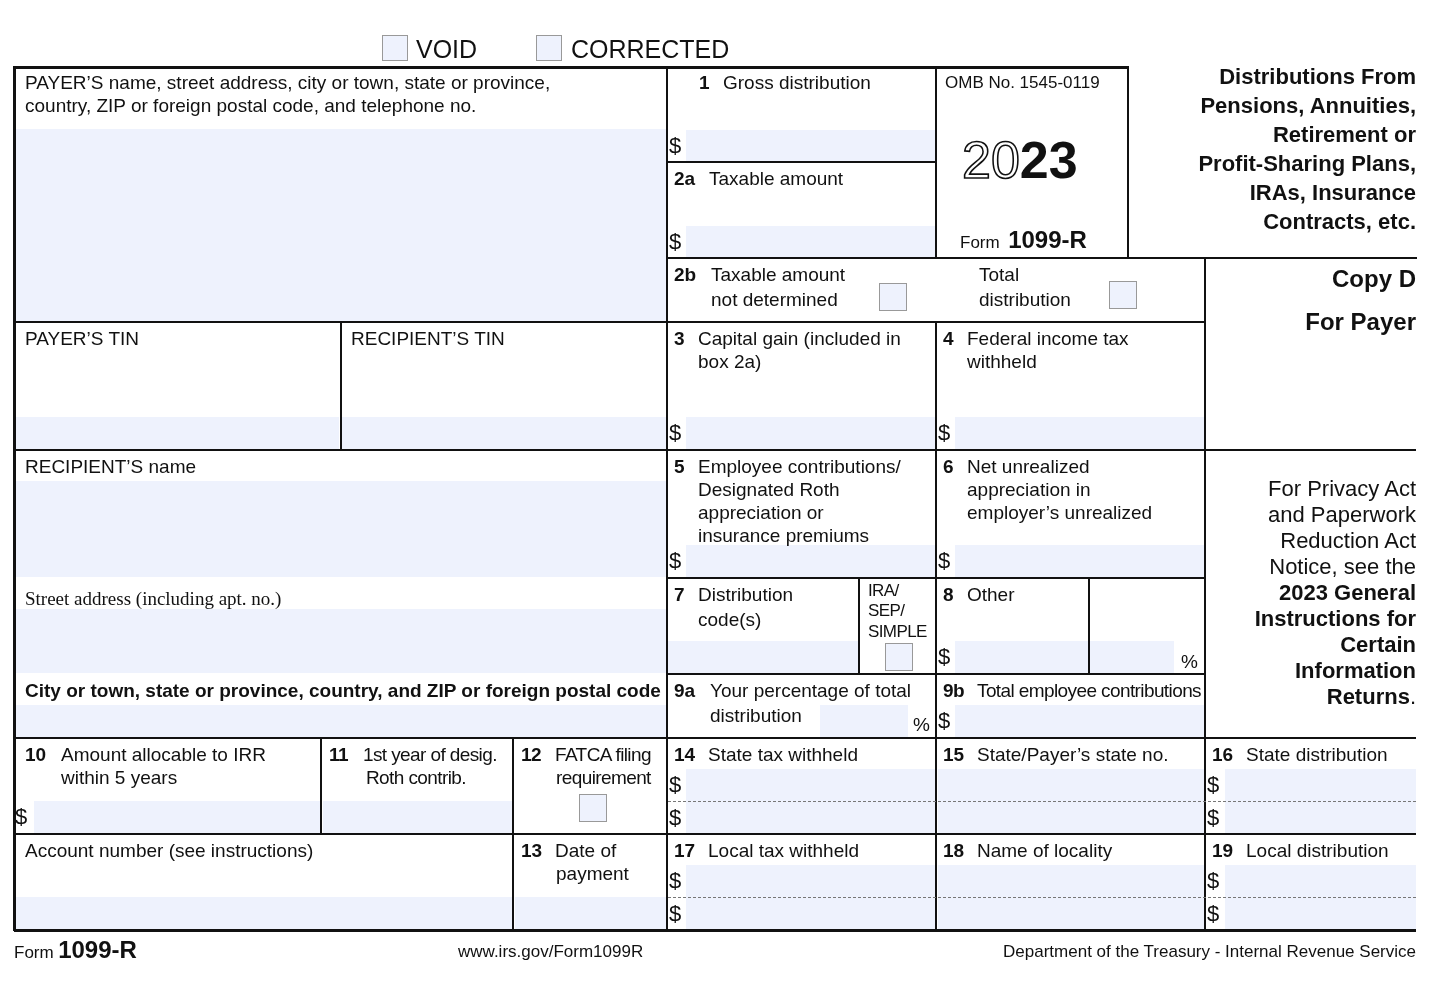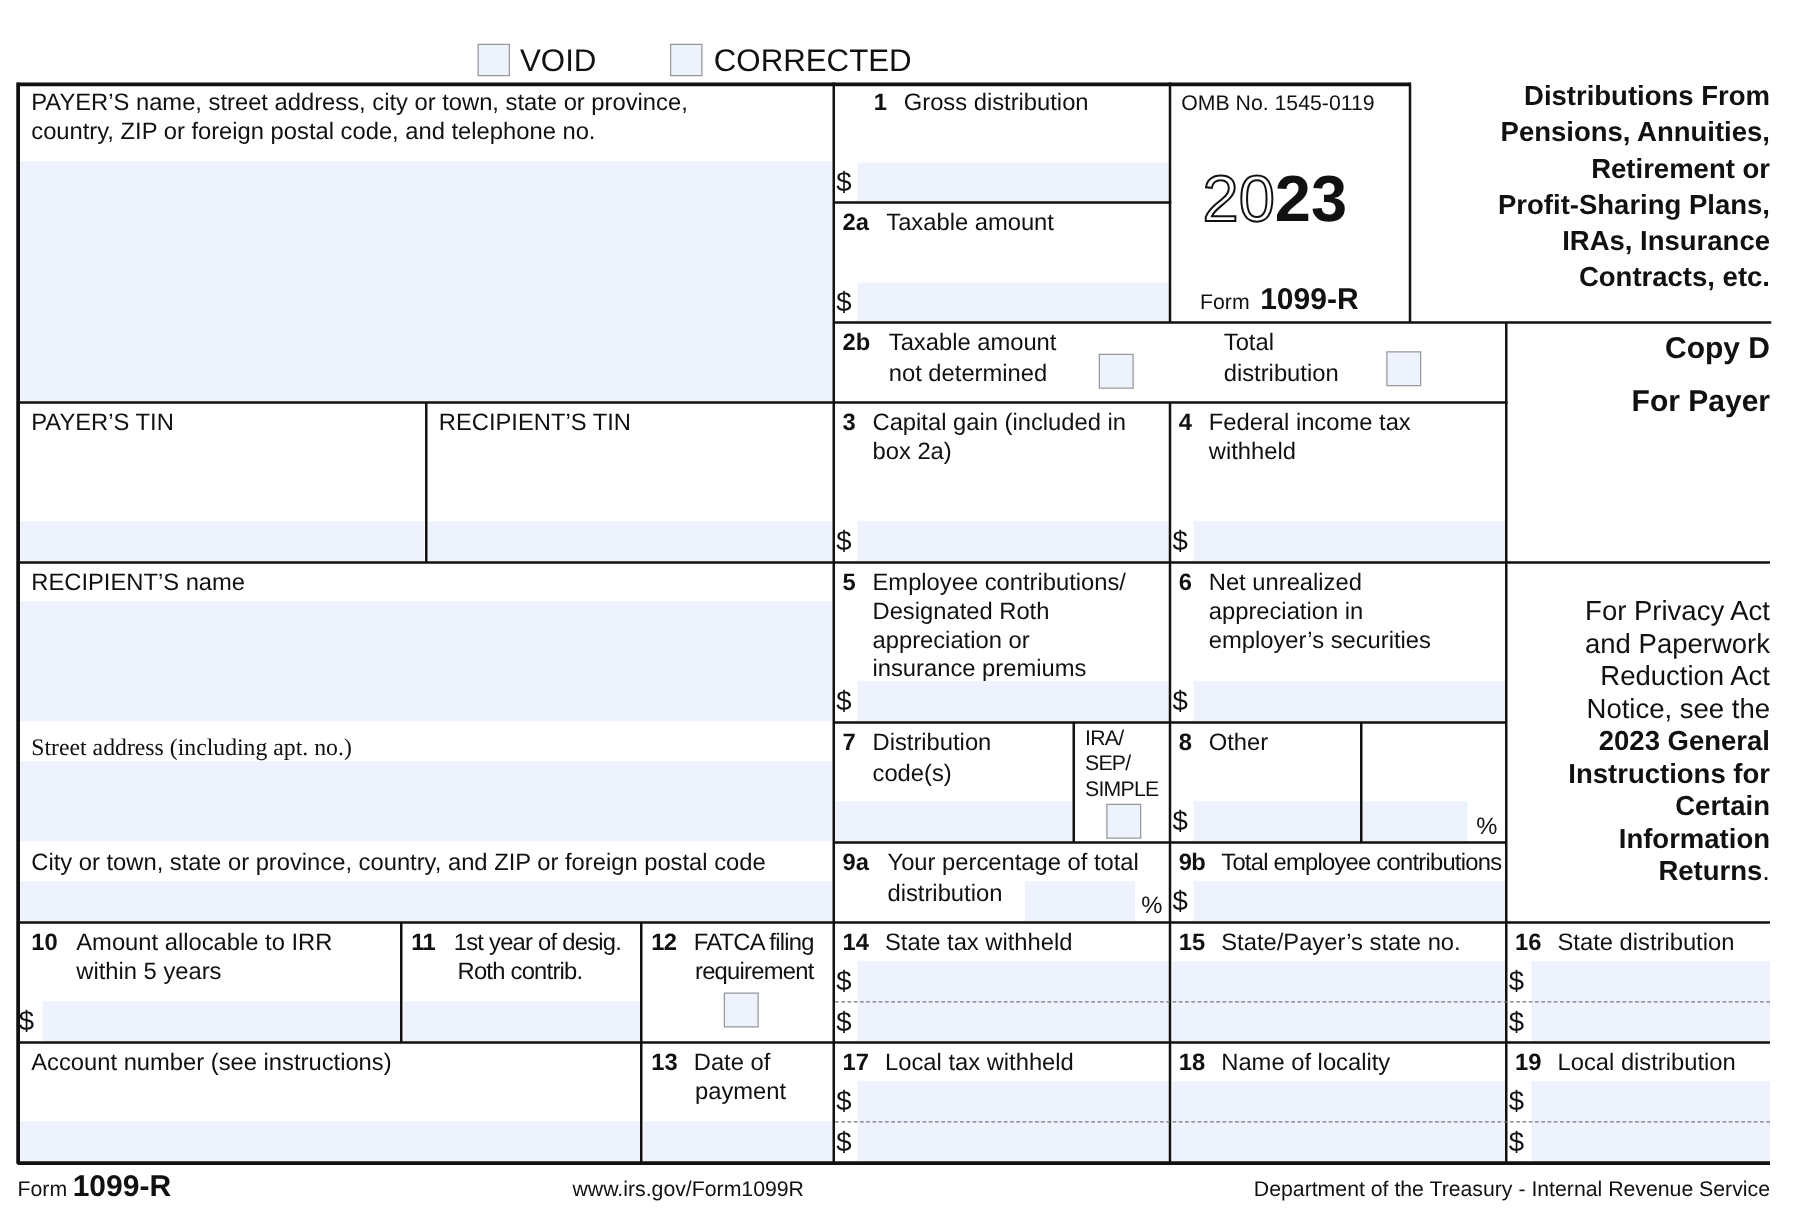--- a/index.html
+++ b/index.html
@@ -96,21 +96,21 @@
 <div class="dash" style="left:668px;top:897px;width:748px;"></div>
 
 <div class="lbl" style="left:25px;top:71px;">PAYER’S name, street address, city or town, state or province,</div>
 <div class="lbl" style="left:25px;top:94px;">country, ZIP or foreign postal code, and telephone no.</div>
 
 <div class="lbl" style="left:25px;top:327px;">PAYER’S TIN</div>
 <div class="lbl" style="left:351px;top:327px;">RECIPIENT’S TIN</div>
 
 <div class="lbl" style="left:25px;top:455px;">RECIPIENT’S name</div>
 <div class="lbl" style="left:25px;top:587px;font-family:Liberation Serif, serif;">Street address (including apt. no.)</div>
-<div class="lbl" style="left:25px;top:679px;">City or town, state or province, country, and ZIP or foreign postal code</div>
+<div class="lbl" style="left:25px;top:679px;font-weight:bold;">City or town, state or province, country, and ZIP or foreign postal code</div>
 
 <div class="lbl" style="left:674px;top:71px;margin-left:25px;"><span class="num" style="width:24px">1</span><span>Gross distribution</span></div>
 <div class="dollar" style="left:669px;top:134px;">$</div>
 
 <div class="lbl" style="left:674px;top:167px;"><span class="num" style="width:35px">2a</span><span>Taxable amount</span></div>
 <div class="dollar" style="left:669px;top:230px;">$</div>
 
 <div class="lbl" style="left:945px;top:71px;font-size:17px;">OMB No. 1545-0119</div>
 <div class="abs" style="left:962px;top:132px;font-size:52px;line-height:56px;font-weight:bold;"><span style="color:#fff;-webkit-text-stroke:1.6px #111;font-weight:normal;">20</span><span>23</span></div>
 <div class="abs" style="left:960px;top:226px;white-space:nowrap;"><span style="font-size:17px;">Form</span> <span style="font-size:24px;font-weight:bold;margin-left:4px;">1099-R</span></div>
@@ -142,21 +142,21 @@
 <div class="dollar" style="left:938px;top:421px;">$</div>
 
 <div class="lbl" style="left:674px;top:455px;"><span class="num" style="width:24px">5</span><span>Employee contributions/</span></div>
 <div class="lbl" style="left:698px;top:478px;">Designated Roth</div>
 <div class="lbl" style="left:698px;top:501px;">appreciation or</div>
 <div class="lbl" style="left:698px;top:524px;">insurance premiums</div>
 <div class="dollar" style="left:669px;top:549px;">$</div>
 
 <div class="lbl" style="left:943px;top:455px;"><span class="num" style="width:24px">6</span><span>Net unrealized</span></div>
 <div class="lbl" style="left:967px;top:478px;">appreciation in</div>
-<div class="lbl" style="left:967px;top:501px;">employer’s securities</div>
+<div class="lbl" style="left:967px;top:501px;">employer’s unrealized</div>
 <div class="dollar" style="left:938px;top:549px;">$</div>
 
 <div class="abs" style="right:26px;top:476px;text-align:right;font-size:22px;line-height:26px;">
   <div>For Privacy Act</div>
   <div>and Paperwork</div>
   <div>Reduction Act</div>
   <div>Notice, see the</div>
   <div style="font-weight:bold">2023 General</div>
   <div style="font-weight:bold">Instructions for</div>
   <div style="font-weight:bold">Certain</div>

